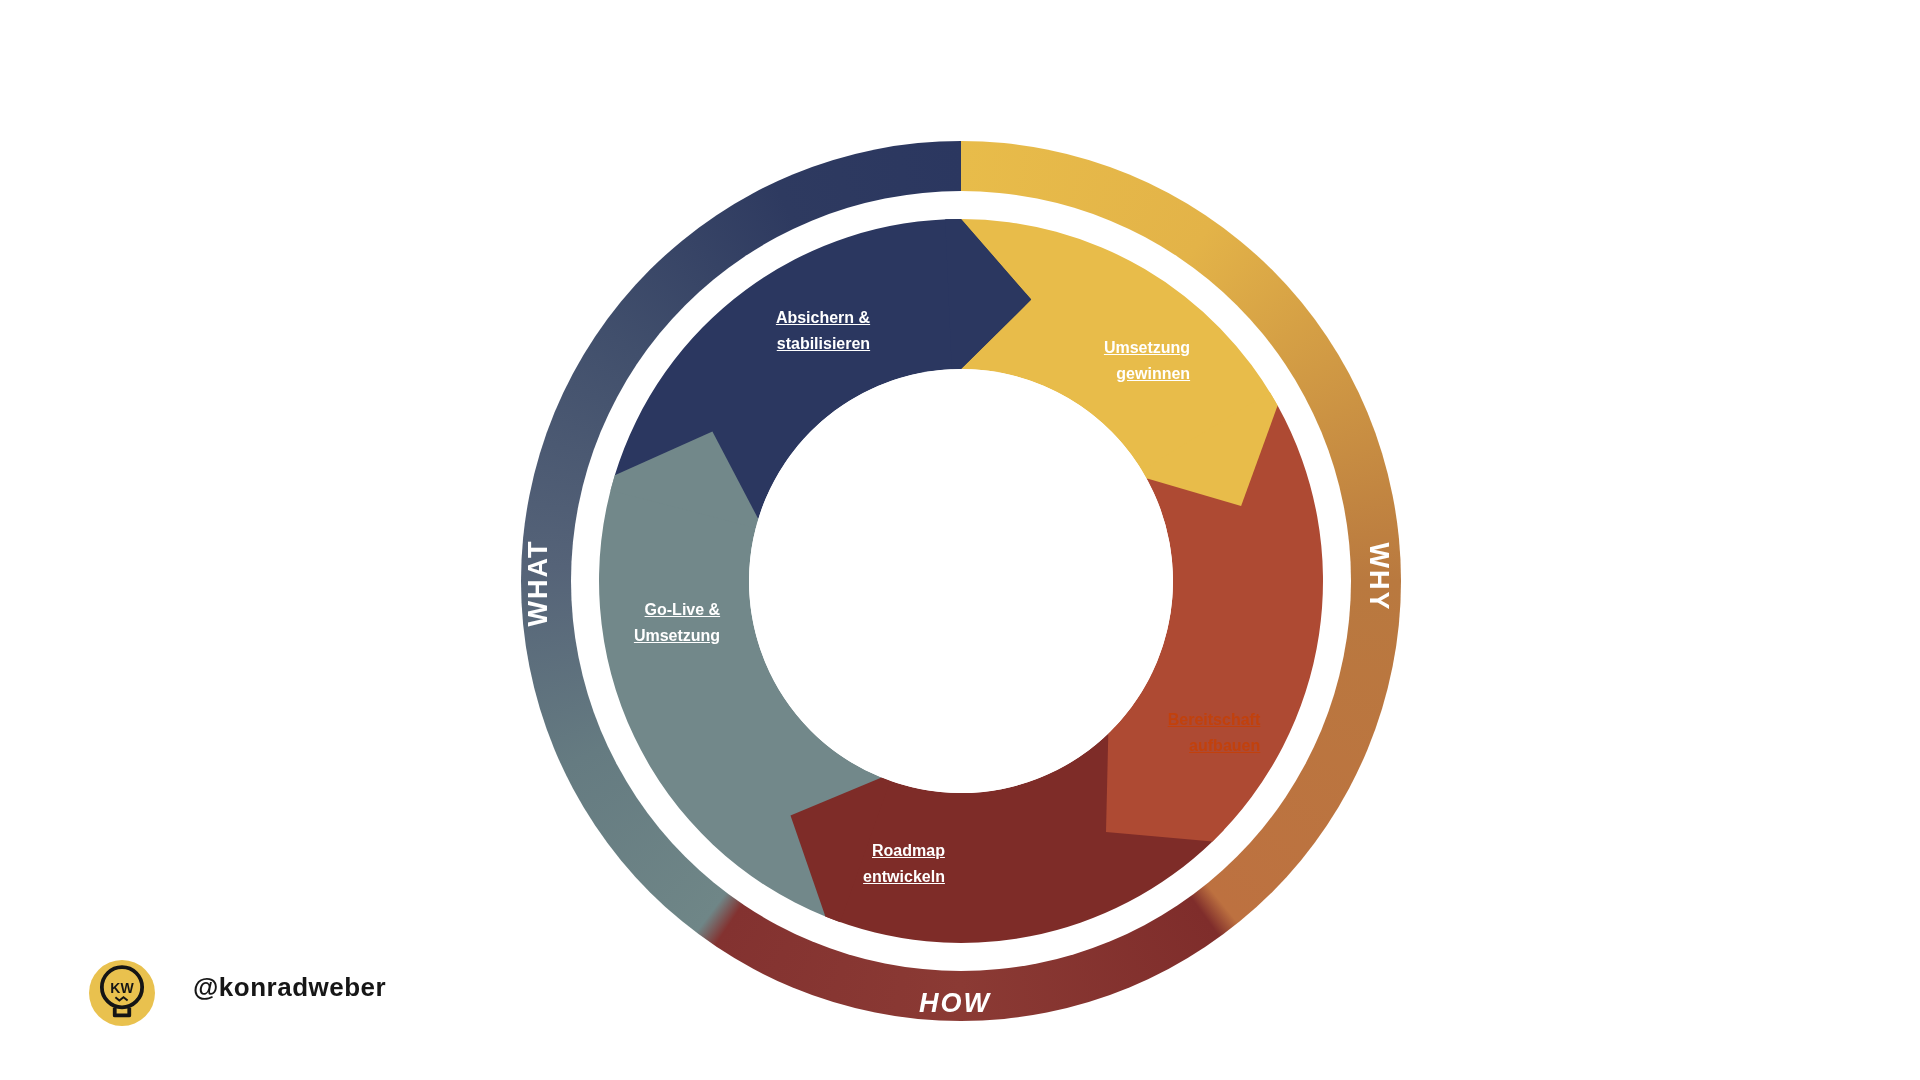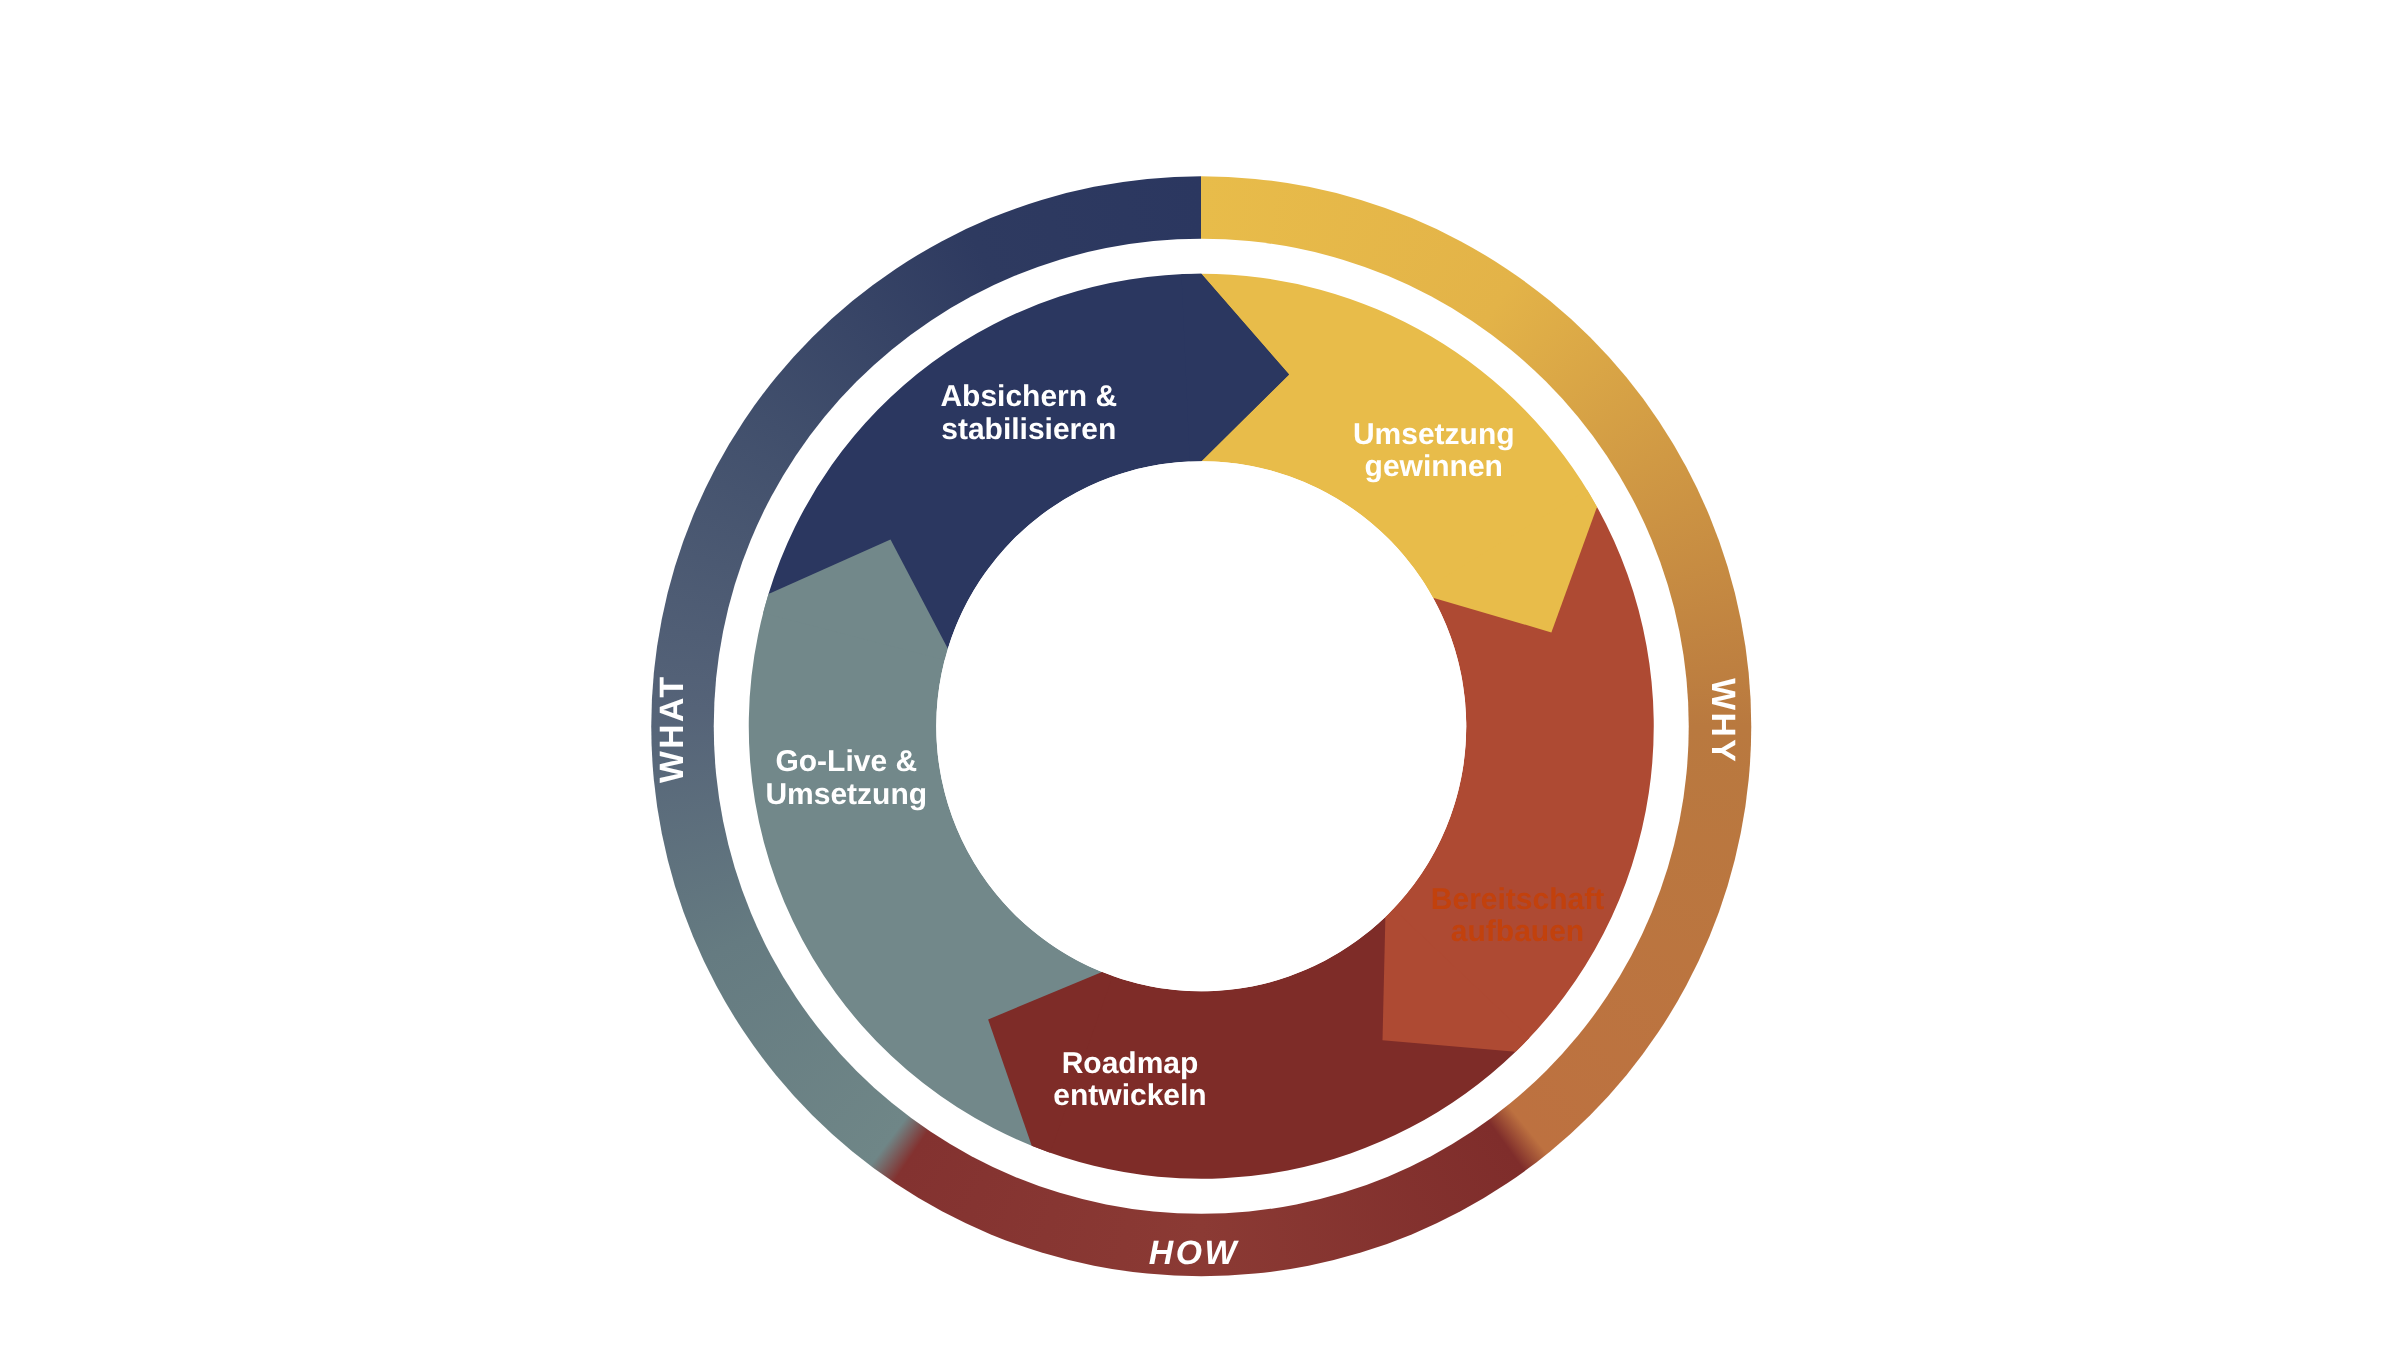--- a/index.html
+++ b/index.html
@@ -8,23 +8,23 @@
     background:#ffffff; font-family:"Liberation Sans", sans-serif;
   }
   .outer-ring { position:absolute; border-radius:50%; }
   .ring-hole  { position:absolute; border-radius:50%; background:#ffffff; }
   .wheel-svg  { position:absolute; left:0; top:0; }
   .ring-label {
     position:absolute; color:#ffffff; font-weight:700; font-size:27px;
     letter-spacing:2px; white-space:nowrap; user-select:none;
   }
   .seg-label {
-    position:absolute; color:#ffffff; font-weight:700; font-size:24px;
-    line-height:26px; text-align:center; white-space:pre-line;
-    transform:translate(-50%,-50%); user-select:none;
+    position:absolute; color:#ffffff; font-weight:700; font-size:16px;
+    line-height:26px; text-align:right; white-space:pre-line;
+    transform:translate(-50%,-50%); user-select:none;text-decoration:underline;
   }
   .footer { position:absolute; left:89px; top:960px; display:flex; align-items:center; }
   .bulb-badge {
     width:66px; height:66px; border-radius:50%;
     display:flex; align-items:center; justify-content:center; flex:0 0 auto;
   }
   .handle {
     font-size:26px; font-weight:700; color:#161616;
     letter-spacing:0.5px; margin-left:38px; margin-top:-12px;
   }
@@ -48,20 +48,31 @@
       <g>
         <path fill="#e8bc4a" d="M1269.7,391.9 L1277.6,405.5 L1241.1,505.9 L1146.4,478.2 L1141.8,470.2 Z"></path>
         <path fill="#ae4a33" d="M1223.6,830.2 L1212.5,841.4 L1106.0,832.1 L1108.3,733.5 L1114.8,726.9 Z"></path>
         <path fill="#7e2c28" d="M840.2,922.2 L825.4,916.6 L790.5,815.6 L881.6,777.6 L890.2,780.8 Z"></path>
         <path fill="#72888a" d="M610.5,490.4 L614.8,475.2 L712.4,431.6 L758.3,519.0 L755.8,527.9 Z"></path>
         <path fill="#2b3760" d="M945.2,219.3 L961.0,219.0 L1031.2,299.6 L961.0,369.0 L951.8,369.2 Z"></path>
       </g>
       <circle cx="961" cy="581" r="212" fill="#ffffff"></circle>
     </svg>
 
+  <div class="footer">
+    <div class="bulb-badge" id="bulbBadge" style="background: rgb(233, 193, 78);">
+      <svg viewBox="-20 -20 40 40" width="66" height="66">
+        <circle cx="0" cy="-3.5" r="12.2" fill="none" stroke="#151515" stroke-width="2.3"></circle>
+        <text x="0" y="-2.2" text-anchor="middle" dominant-baseline="middle" font-size="8.5" font-weight="bold" fill="#151515" style="font-family:'Liberation Sans',sans-serif">KW</text>
+        <path d="M-4,2.6 L-1.6,4.6 L0.9,2.6 L3.4,4.6" fill="none" stroke="#151515" stroke-width="1.2"></path>
+        <path d="M-4.4,8.9 L-4.4,13.6 L4.4,13.6 L4.4,8.9" fill="none" stroke="#151515" stroke-width="2.3" stroke-linejoin="round"></path>
+      </svg>
+    </div>
+    <div class="handle">@konradweber</div>
+  </div>
 
 <div class="ring-label" style="left: 1378px; top: 577px; transform: translate(-50%, -50%) rotate(90deg);">WHY</div>
     <div class="ring-label" style="left: 955px; top: 1003px; transform: translate(-50%, -50%) rotate(0deg); font-style: italic;">HOW</div>
     <div class="ring-label" style="left: 538px; top: 583px; transform: translate(-50%, -50%) rotate(-90deg);">WHAT</div>
     <div class="seg-label" style="left: 1147px; top: 361px; color: rgb(255, 255, 255);">Umsetzung
 gewinnen</div>
     <div class="seg-label" style="left: 1214px; top: 733px; color: #c2410c;">Bereitschaft
 aufbauen</div>
     <div class="seg-label" style="left: 904px; top: 864px; color: rgb(255, 255, 255);">Roadmap
 entwickeln</div>

